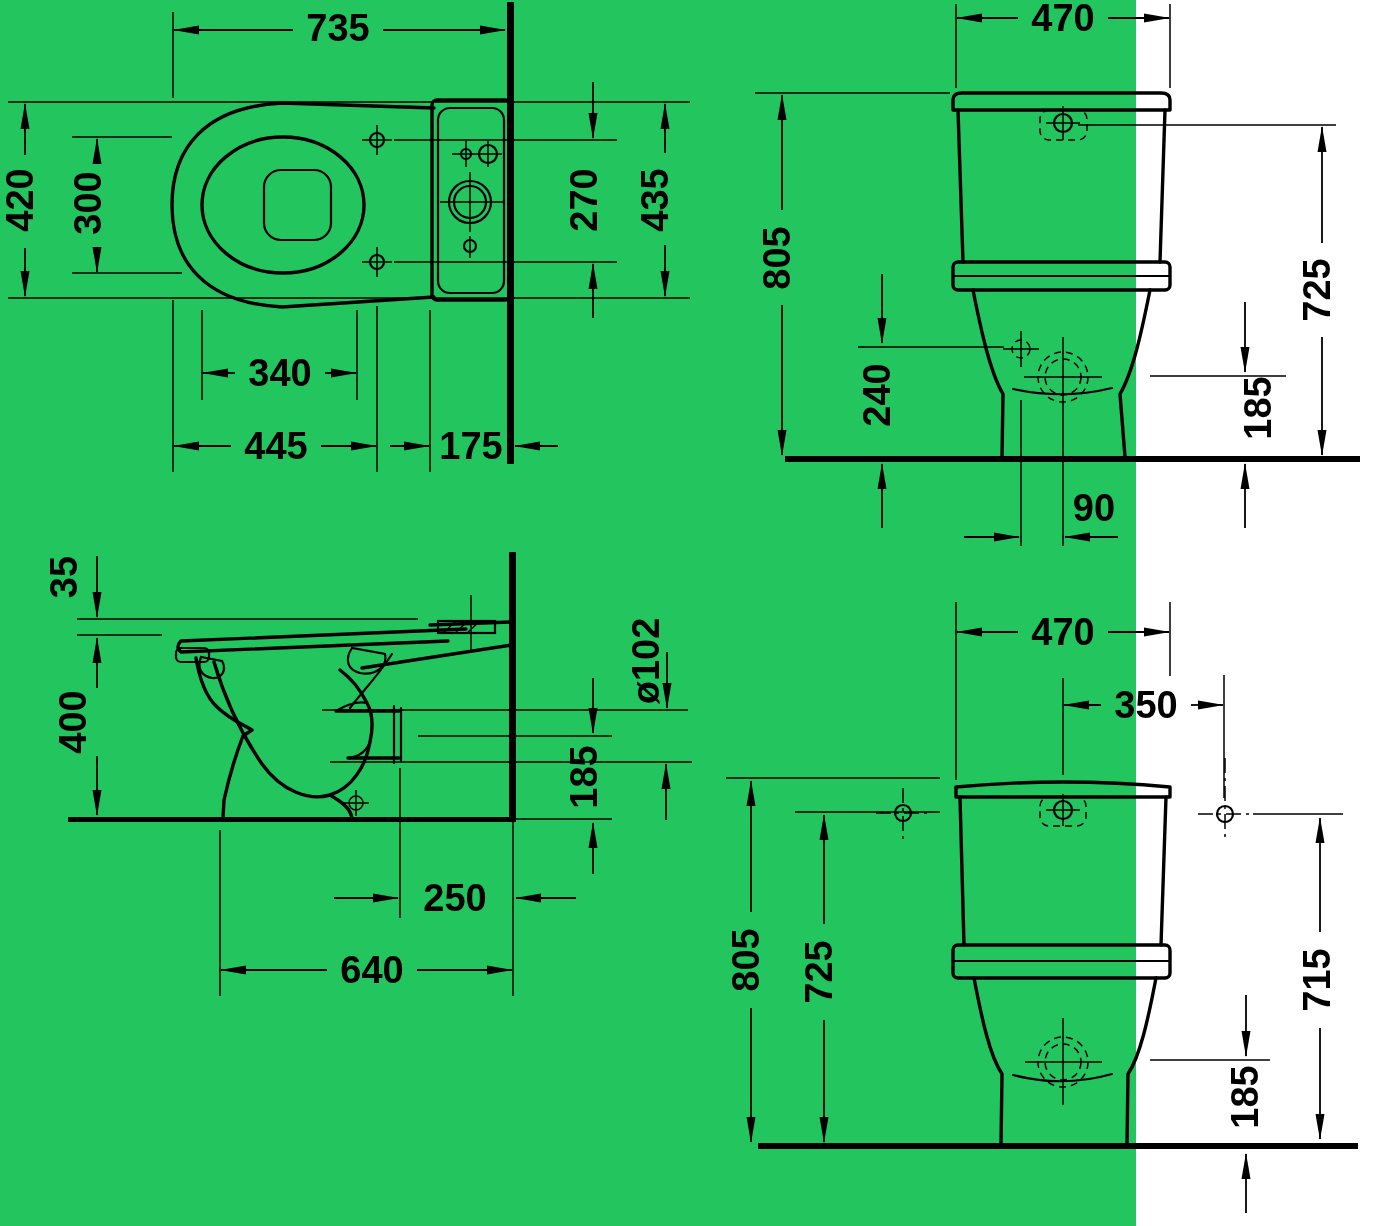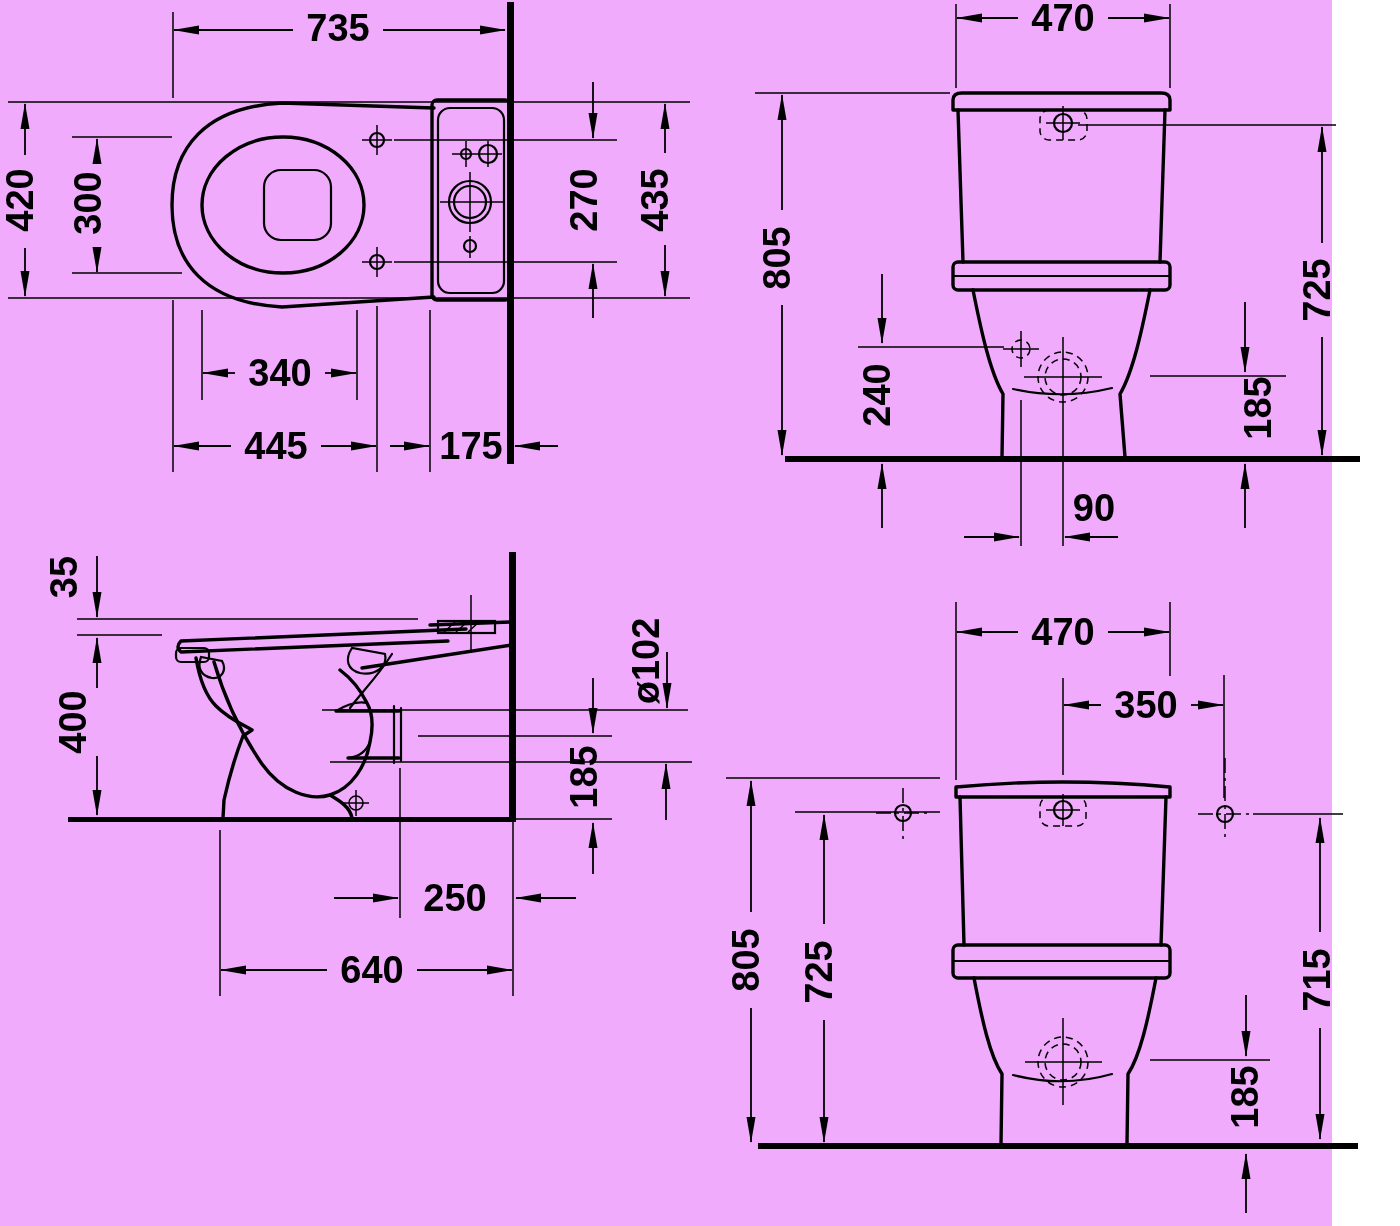--- a/index.html
+++ b/index.html
@@ -1,16 +1,16 @@
 <!DOCTYPE html>
 <html><head>
 <meta charset="utf-8">
 <style>
   html,body{margin:0;padding:0;background:#ffffff;}
-  #canvas{width:1332px;height:1226px;position:relative;background:#f0abfc;}
+  #canvas{width:1136px;height:1226px;position:relative;background:#22c55e;}
   .outline{stroke:#000;stroke-width:3.4;fill:none;stroke-linecap:round;stroke-linejoin:round}
   .med{stroke:#000;stroke-width:2.2;fill:none;stroke-linecap:round}
   .thin{stroke:#000;stroke-width:1.5;fill:none}
   .dim{stroke:#000;stroke-width:1.8;fill:none}
   .dashed{stroke-dasharray:7 5}
   .dashdot{stroke-dasharray:15 5 3 5}
   .thick{fill:#000;stroke:none}
   .lbl{font-family:"Liberation Sans",sans-serif;font-weight:bold;font-size:38px;fill:#000}
 </style>
 </head>

